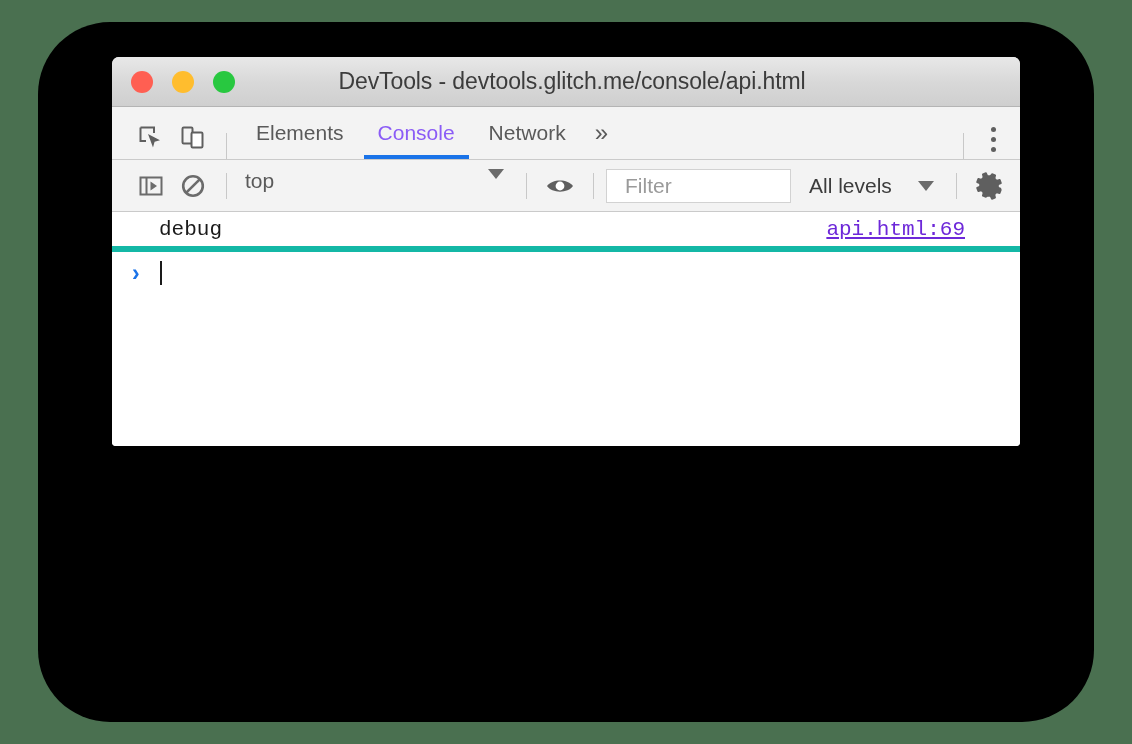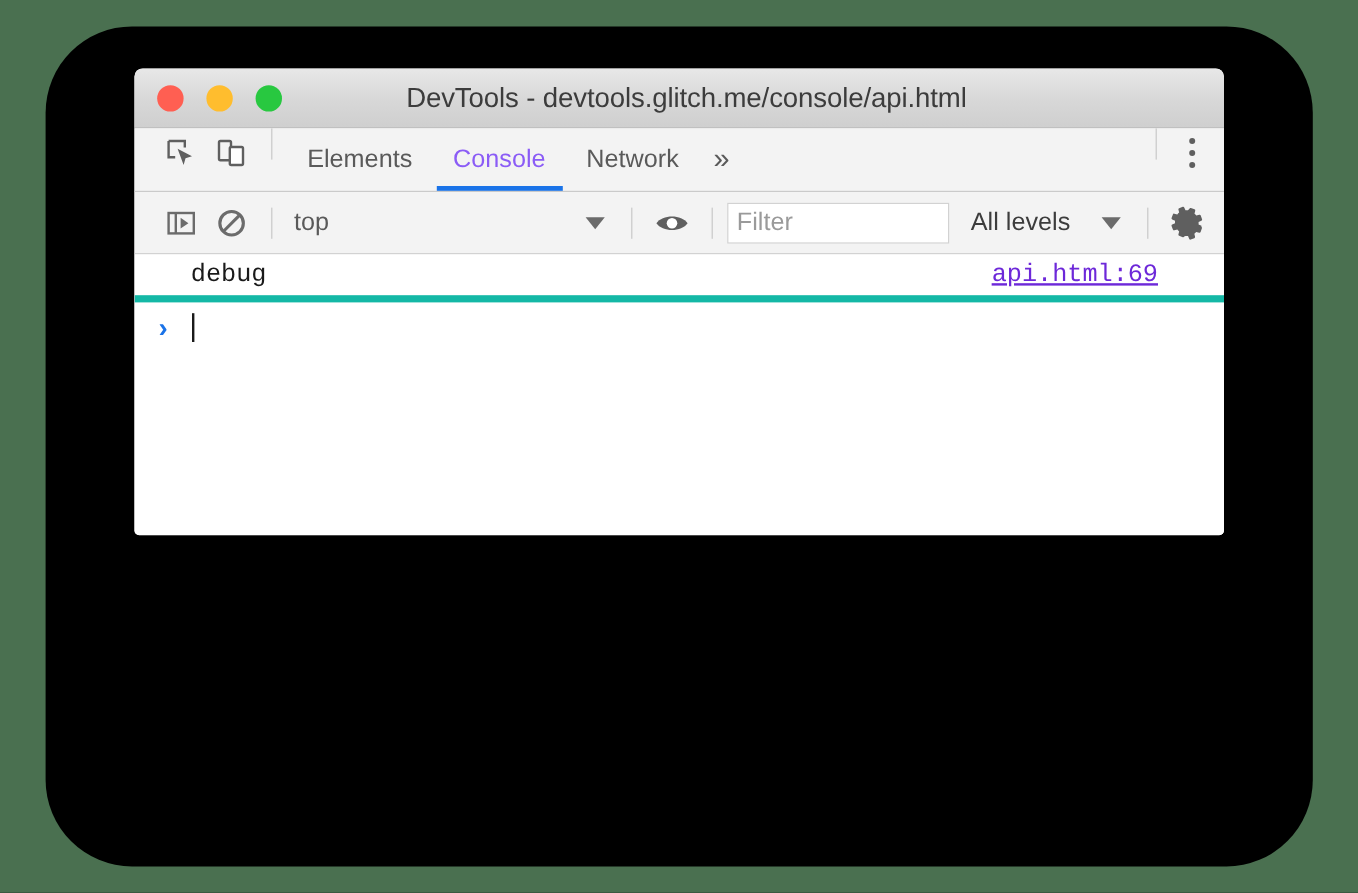--- a/index.html
+++ b/index.html
@@ -77,21 +77,21 @@
   }
 
   
   #tabbar {
     position: relative;
     height: 53px;
     flex: none;
     background: #f3f3f3;
     border-bottom: 1px solid #cacaca;
     display: flex;
-    align-items: flex-start;
+    align-items: flex-end;
     padding: 0 10px 0 18px;
     box-sizing: border-box;
   }
   .tool-btn {
     width: 42px;
     height: 42px;
     display: flex;
     align-items: center;
     justify-content: center;
     flex: none;
@@ -155,21 +155,20 @@
     flex: none;
     background: #f3f3f3;
     border-bottom: 1px solid #cacaca;
     display: flex;
     align-items: center;
     padding: 0 10px 0 18px;
     box-sizing: border-box;
   }
   #context-select {
     display: flex;
-    align-items: center;
     width: 275px;
     height: 34px;
     flex: none;
     padding: 0 10px 0 6px;
     box-sizing: border-box;
   }
   #context-label {
     font-size: 21px;
     color: #5a5a5a;
     flex: 1 1 auto;
@@ -184,21 +183,21 @@
   }
   #filter-input {
     width: 185px;
     height: 34px;
     flex: none;
     background: #ffffff;
     border: 1px solid #d2d2d2;
     box-sizing: border-box;
     display: flex;
     align-items: center;
-    padding: 0 7px;
+    padding: 0 18px;
     font-size: 21px;
     color: #9a9a9a;
     text-align: center;
   }
   #levels-select {
     display: flex;
     align-items: center;
     gap: 26px;
     height: 34px;
     flex: none;

